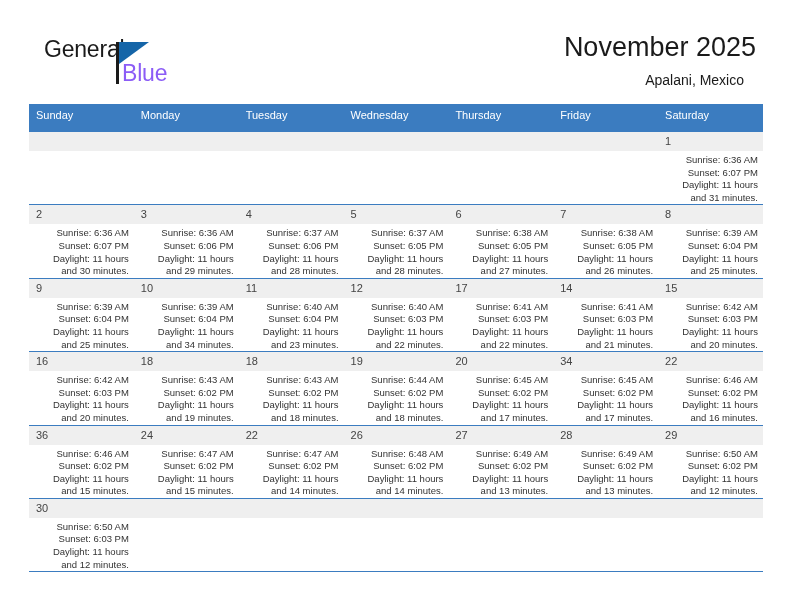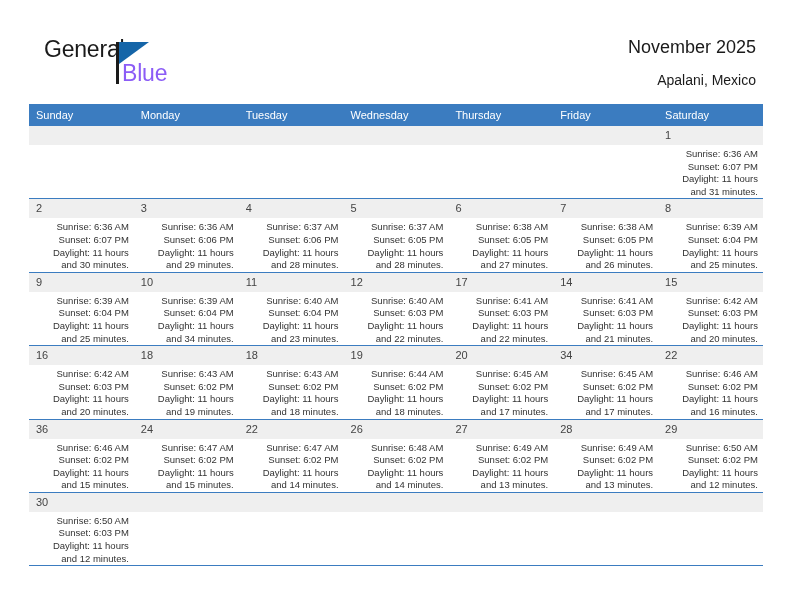--- a/index.html
+++ b/index.html
@@ -74,51 +74,51 @@
     letter-spacing: -0.2px;
   }
 
   .title-block {
     position: absolute;
     right: 36px;
     top: 30px;
     text-align: right;
   }
   .cal-title {
-    font-size: 18px;
+    font-size: 27px;
     line-height: 34px;
     color: #1a1a1a;
     font-weight: normal;
     margin: 0;
     white-space: nowrap;
   }
   .cal-subtitle {
     font-size: 14px;
     line-height: 20px;
     color: #1a1a1a;
-    margin: 6px 0 0 0;
+    margin: 6px 12px 0 0;
     white-space: nowrap;
   }
 
   
   .calendar {
     position: absolute;
     left: 29px;
     top: 104px;
     width: 734px;
     border-collapse: collapse;
     table-layout: fixed;
   }
   .calendar th {
     background: #3b7cc0;
     color: #ffffff;
     font-size: 11px;
     font-weight: normal;
     text-align: left;
-    padding: 5px 0 5px 7px;
+    padding: 5px 0 11px 7px;
     height: 12px;
     border: none;
     vertical-align: middle;
   }
   .calendar td {
     width: 104.85px;
     height: 66px;
     padding: 0;
     vertical-align: top;
     border-bottom: 1px solid #3b7cc0;

